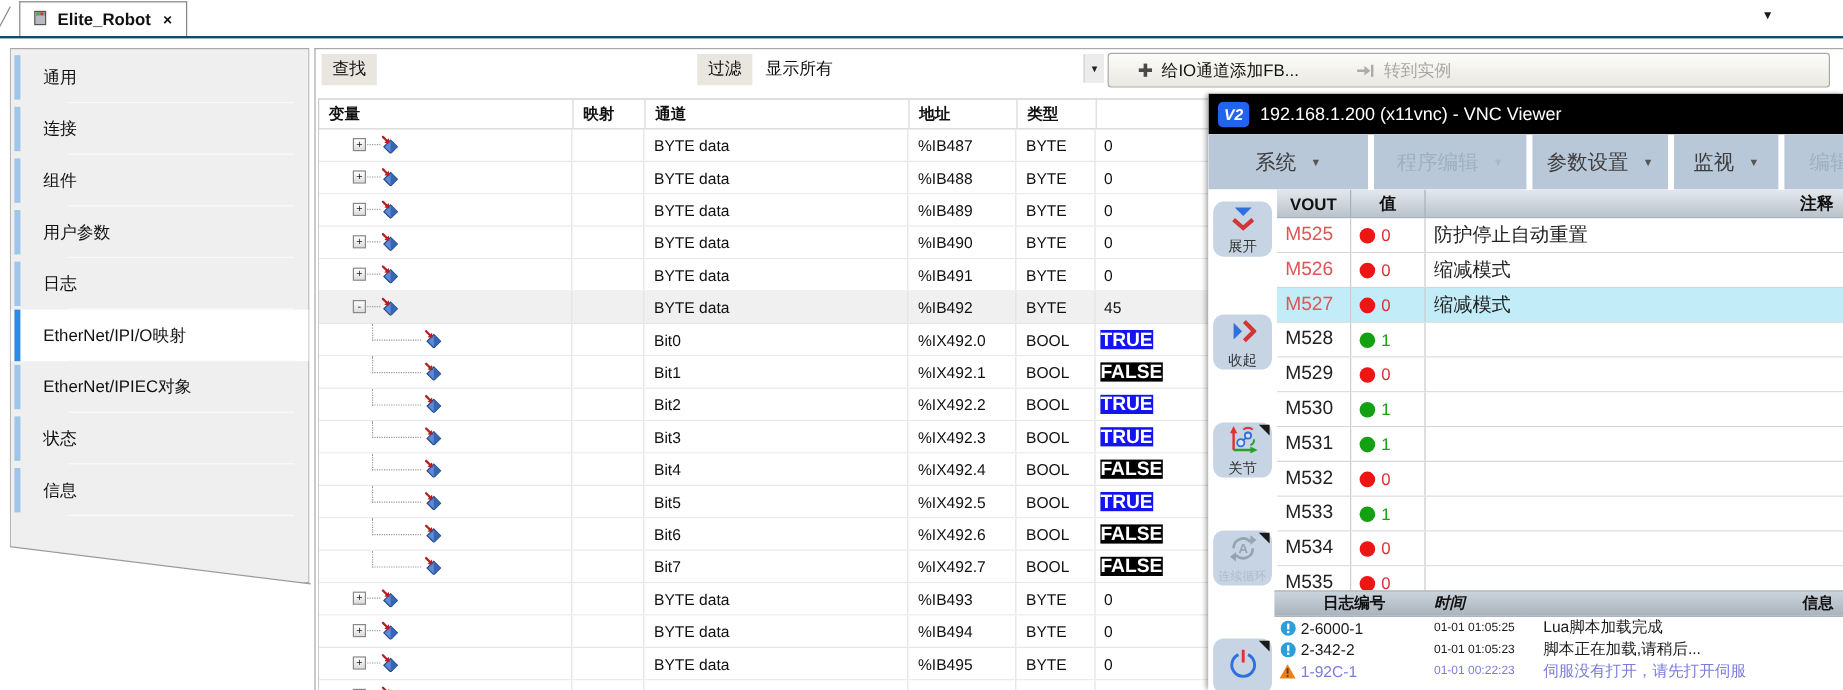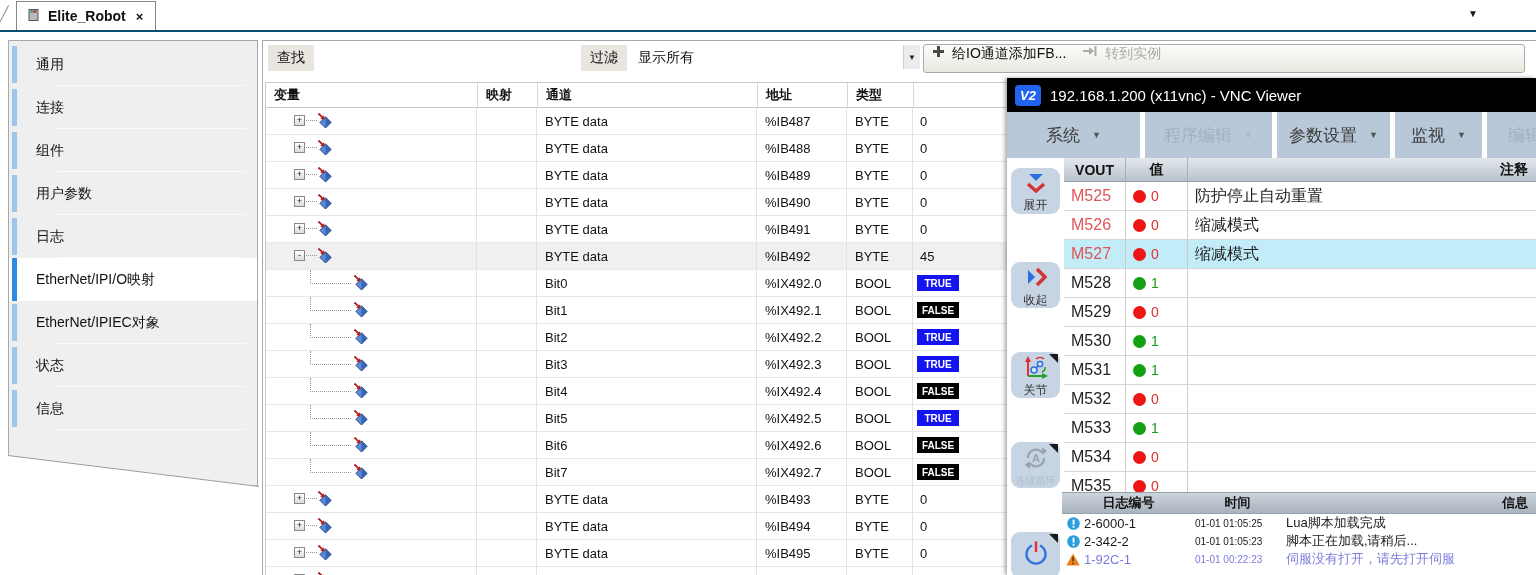--- a/index.html
+++ b/index.html
@@ -32,21 +32,21 @@
   .panel{position:absolute;left:262px;top:40px;width:1274px;height:535px;background:#fff;
          border-left:1px solid #a8a8a8;border-top:1px solid #a8a8a8;box-sizing:border-box;}
   .tb-find-label{position:absolute;left:5px;top:4px;padding:4px 9px;background:#e9e6e0;font-size:14px;}
   .tb-find-input{position:absolute;left:62px;top:5px;width:248px;height:22px;border:none;outline:none;font-size:13px;font-family:inherit;}
   .tb-filter-label{position:absolute;left:318px;top:4px;padding:4px 9px;background:#e9e6e0;font-size:14px;}
   .tb-filter-value{position:absolute;left:375px;top:8px;font-size:14px;}
   .tb-filter-caret{position:absolute;left:640px;top:4px;width:16px;height:24px;background:#ececec;border-left:1px solid #cfcfcf;
                    display:flex;align-items:center;justify-content:center;font-size:8px;color:#222;cursor:pointer;}
   .tb-buttons{position:absolute;left:660px;top:3px;width:600px;height:27px;border:1px solid #aaa89f;border-radius:3px;
               background:linear-gradient(#fcfcfa,#e9e8e1);display:flex;align-items:center;}
-  .tb-btn{display:flex;align-items:flex-start;gap:7px;padding:0 8px;height:100%;font-size:14px;cursor:pointer;white-space:nowrap;}
+  .tb-btn{display:flex;align-items:center;gap:7px;padding:0 24px;height:100%;font-size:14px;cursor:pointer;white-space:nowrap;}
   .tb-btn.goto{color:#a7a7a7;}
 
   .io-head{position:absolute;left:2px;top:41px;width:745px;height:26px;display:flex;
            border:1px solid #c9c9c9;box-sizing:border-box;font-size:13px;font-weight:bold;background:#fff;}
   .hcell{display:flex;align-items:center;padding-left:8px;box-sizing:border-box;border-right:1px solid #d8d8d8;}
   .hc-var{width:212px;} .hc-map{width:60px;} .hc-chan{width:220px;} .hc-addr{width:90px;} .hc-type{width:66px;} .hc-val{width:95px;border-right:none;}
   .io-rows{position:absolute;left:2px;top:67px;width:745px;border-left:1px solid #c9c9c9;border-right:1px solid #c9c9c9;box-sizing:border-box;}
   .io-row{display:flex;height:26px;border-bottom:1px solid #e7e7e7;font-size:13px;background:#fff;}
   .io-row.hl{background:#f0f0f0;}
   .ci{display:flex;align-items:center;box-sizing:border-box;border-right:1px solid #e3e3e3;}
@@ -54,21 +54,21 @@
   .ci-map{width:60px;} .ci-chan{width:220px;padding-left:8px;} .ci-addr{width:90px;padding-left:8px;}
   .ci-type{width:66px;padding-left:8px;} .ci-val{width:93px;padding-left:4px;border-right:none;}
   .expander{position:absolute;left:28px;top:7px;width:11px;height:11px;border:1px solid #888;
             background:linear-gradient(#fff,#dcdcdc);font-size:9px;line-height:9px;text-align:center;color:#222;box-sizing:border-box;cursor:pointer;}
   .stub{position:absolute;left:40px;top:12px;width:11px;border-top:1px dotted #9a9a9a;}
   .branch{position:absolute;left:44px;top:0;width:40px;height:13px;border-left:1px dotted #9a9a9a;border-bottom:1px dotted #9a9a9a;display:none;}
   .io-icon{position:absolute;left:52px;top:5px;}
   .io-row.lv2 .branch{display:block;}
   .io-row.lv2 .io-icon{left:88px;}
   .vplain{padding-left:3px;}
-  .badge{display:inline-block;min-width:42px;height:16px;color:#fff;font-weight:bold;font-size:10px;
+  .badge{display:inline-block;min-width:42px;height:16px;color:#fff;font-weight:bold;font-size:16px;
          text-align:center;line-height:18px;}
   .badge.blue{background:#1414f0;} .badge.black{background:#000;}
 
   
   .vnc{position:absolute;left:1007px;top:78px;width:529px;height:497px;background:#fff;z-index:5;
        box-shadow:-2px 0 4px rgba(0,0,0,.35);overflow:hidden;}
   .vnc-title{height:34px;background:#000;display:flex;align-items:center;gap:9px;padding-left:8px;cursor:move;}
   .vnc-logo{width:26px;height:21px;background:#2263ef;border-radius:4px;color:#fff;font-weight:bold;
             font-size:13px;font-style:italic;display:flex;align-items:center;justify-content:center;flex:none;}
   .vnc-title-text{color:#fff;font-size:15px;white-space:nowrap;}
@@ -98,21 +98,21 @@
   .vr-name.red{color:#e05555;}
   .vr-val{width:62px;box-sizing:border-box;border-right:1px solid #cbcbcb;display:flex;align-items:center;gap:5px;padding-left:7px;}
   .dot{width:13px;height:13px;border-radius:50%;flex:none;}
   .dot.on{background:#13a013;} .dot.off{background:#ee1515;}
   .vnum{font-size:14px;} .vnum.on{color:#13a013;} .vnum.off{color:#e03030;}
   .vr-com{flex:1;display:flex;align-items:center;padding-left:7px;color:#222;white-space:nowrap;overflow:hidden;}
 
   .logp{position:absolute;left:55px;right:0;top:334px;bottom:0;background:#fff;}
   .log-head{height:20px;display:flex;align-items:center;background:linear-gradient(#ccd4dc,#a9b3bd);
             border-top:1px solid #98a2ac;border-bottom:1px solid #98a2ac;font-weight:bold;font-size:13px;}
-  .lh-code{width:133px;text-align:center;} .lh-time{width:85px;text-align:center;} .lh-msg{flex:1;text-align:right;padding-right:8px;}
+  .lh-code{width:133px;text-align:center;} .lh-time{width:85px;text-align:left;font-style:italic;} .lh-msg{flex:1;text-align:right;padding-right:8px;}
   .lr{display:flex;height:18px;align-items:center;font-size:12px;color:#1a1a1a;}
   .lr-iconwrap{width:22px;display:flex;justify-content:center;flex:none;}
   .lr-code{width:111px;font-size:13px;}
   .lr-time{width:85px;font-size:10px;}
   .lr-msg{flex:1;padding-left:6px;font-size:13px;white-space:nowrap;overflow:hidden;}
   .lr.purple .lr-code,.lr.purple .lr-time,.lr.purple .lr-msg{color:#7b7bdc;}
 </style>
 </head>
 <body>
 

